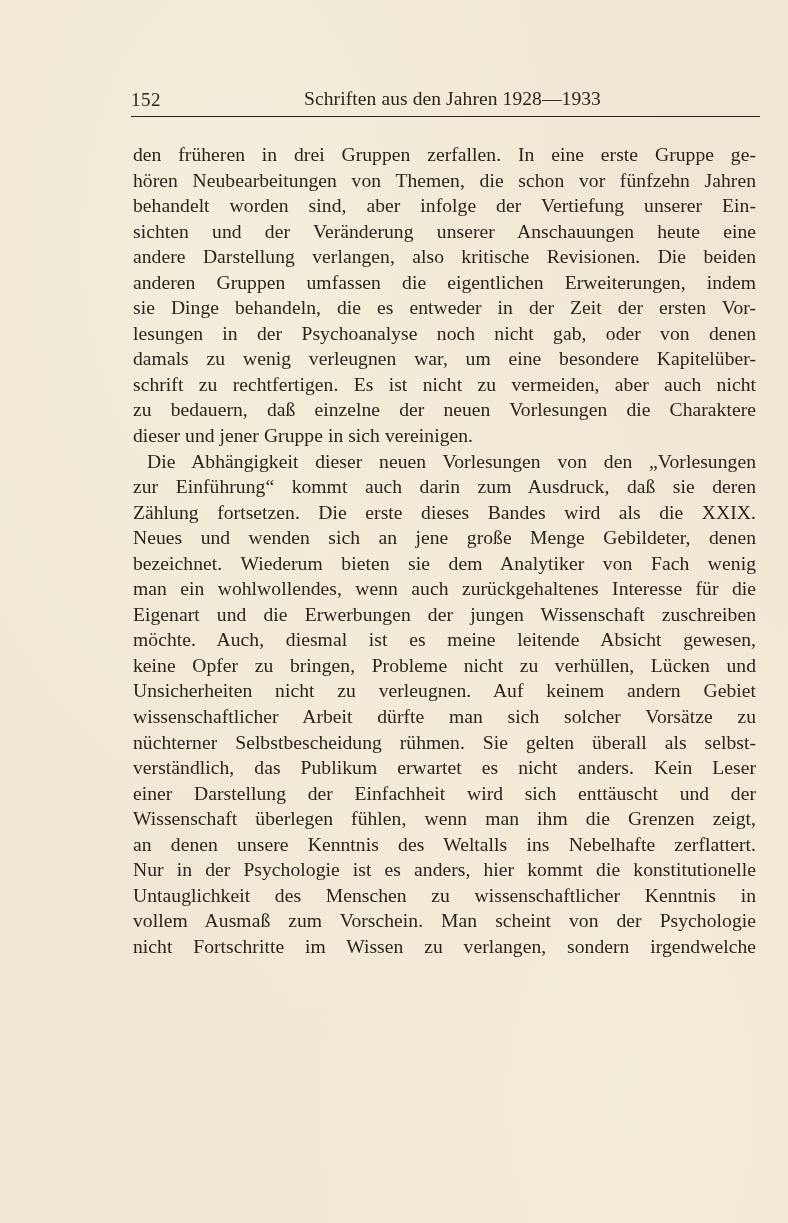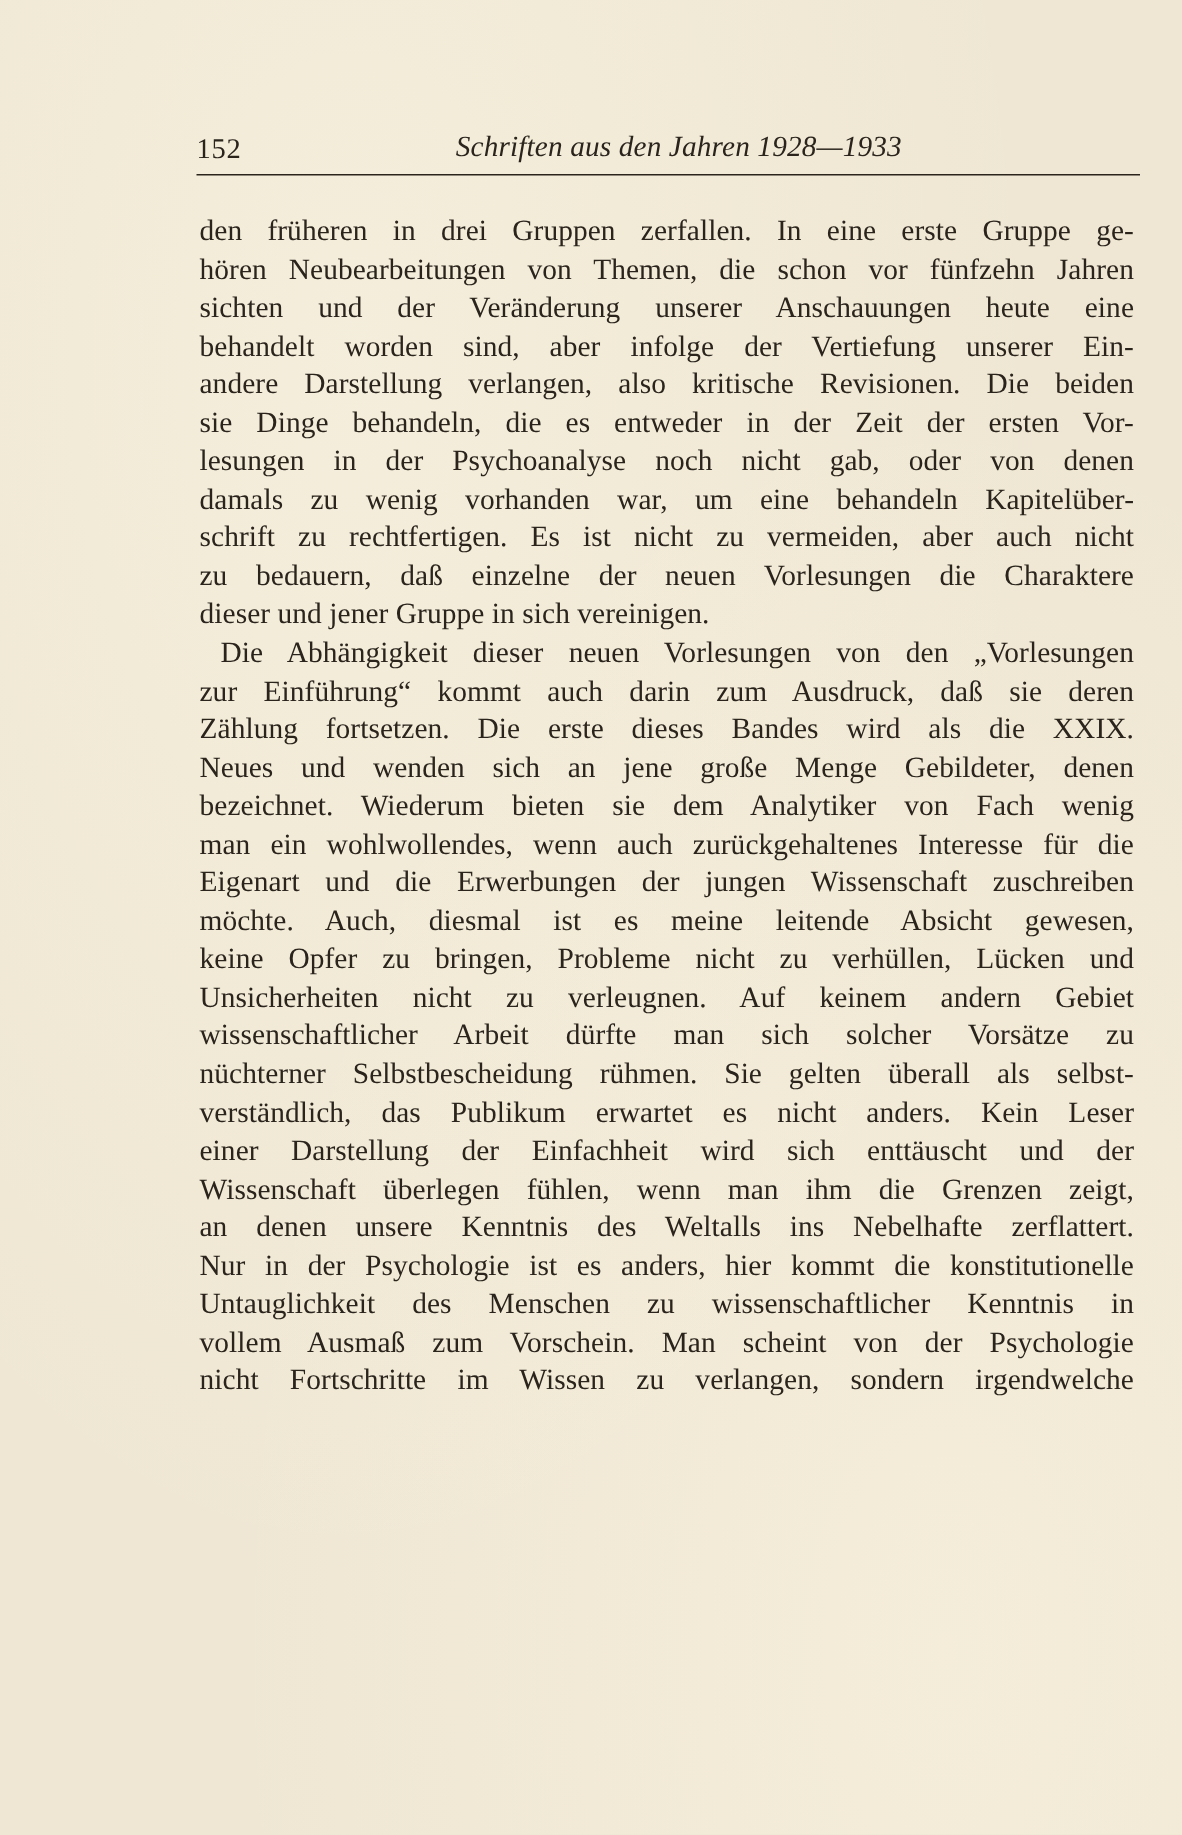--- a/index.html
+++ b/index.html
@@ -36,21 +36,20 @@
       top: 3px;
       font-size: 19px;
       letter-spacing: 0.5px;
     }
     .head-title {
       position: absolute;
       left: 0;
       right: 0;
       top: 2px;
       text-align: center;
-      font-style: italic;
       font-size: 19.5px;
       letter-spacing: 0.1px;
       padding-left: 14px;
     }
     .head-rule {
       position: absolute;
       left: 131px;
       top: 116px;
       width: 629px;
       height: 0;
@@ -87,26 +86,27 @@
   <div class="running-head">
     <span class="page-number">152</span>
     <span class="head-title">Schriften aus den Jahren 1928—1933</span>
   </div>
   <div class="head-rule"></div>
 
   <div class="body-text">
     <div>
       <span class="line">den früheren in drei Gruppen zerfallen. In eine erste Gruppe ge-</span>
       <span class="line">hören Neubearbeitungen von Themen, die schon vor fünfzehn Jahren</span>
+      <span class="line">behandelt worden sind, aber infolge der Vertiefung unserer Ein-</span>
       <span class="line">sichten und der Veränderung unserer Anschauungen heute eine</span>
-      <span class="line">behandelt worden sind, aber infolge der Vertiefung unserer Ein-</span>
       <span class="line">andere Darstellung verlangen, also kritische Revisionen. Die beiden</span>
+      <span class="line">anderen Gruppen umfassen die eigentlichen Erweiterungen, indem</span>
       <span class="line">sie Dinge behandeln, die es entweder in der Zeit der ersten Vor-</span>
       <span class="line">lesungen in der Psychoanalyse noch nicht gab, oder von denen</span>
-      <span class="line">damals zu wenig vorhanden war, um eine behandeln Kapitelüber-</span>
+      <span class="line">damals zu wenig verleugnen war, um eine besondere Kapitelüber-</span>
       <span class="line">schrift zu rechtfertigen. Es ist nicht zu vermeiden, aber auch nicht</span>
       <span class="line">zu bedauern, daß einzelne der neuen Vorlesungen die Charaktere</span>
       <span class="line last">dieser und jener Gruppe in sich vereinigen.</span>
     </div>
     <div>
       <span class="line indent">Die Abhängigkeit dieser neuen Vorlesungen von den „Vorlesungen</span>
       <span class="line">zur Einführung“ kommt auch darin zum Ausdruck, daß sie deren</span>
       <span class="line">Zählung fortsetzen. Die erste dieses Bandes wird als die XXIX.</span>
       <span class="line">Neues und wenden sich an jene große Menge Gebildeter, denen</span>
       <span class="line">bezeichnet. Wiederum bieten sie dem Analytiker von Fach wenig</span>

